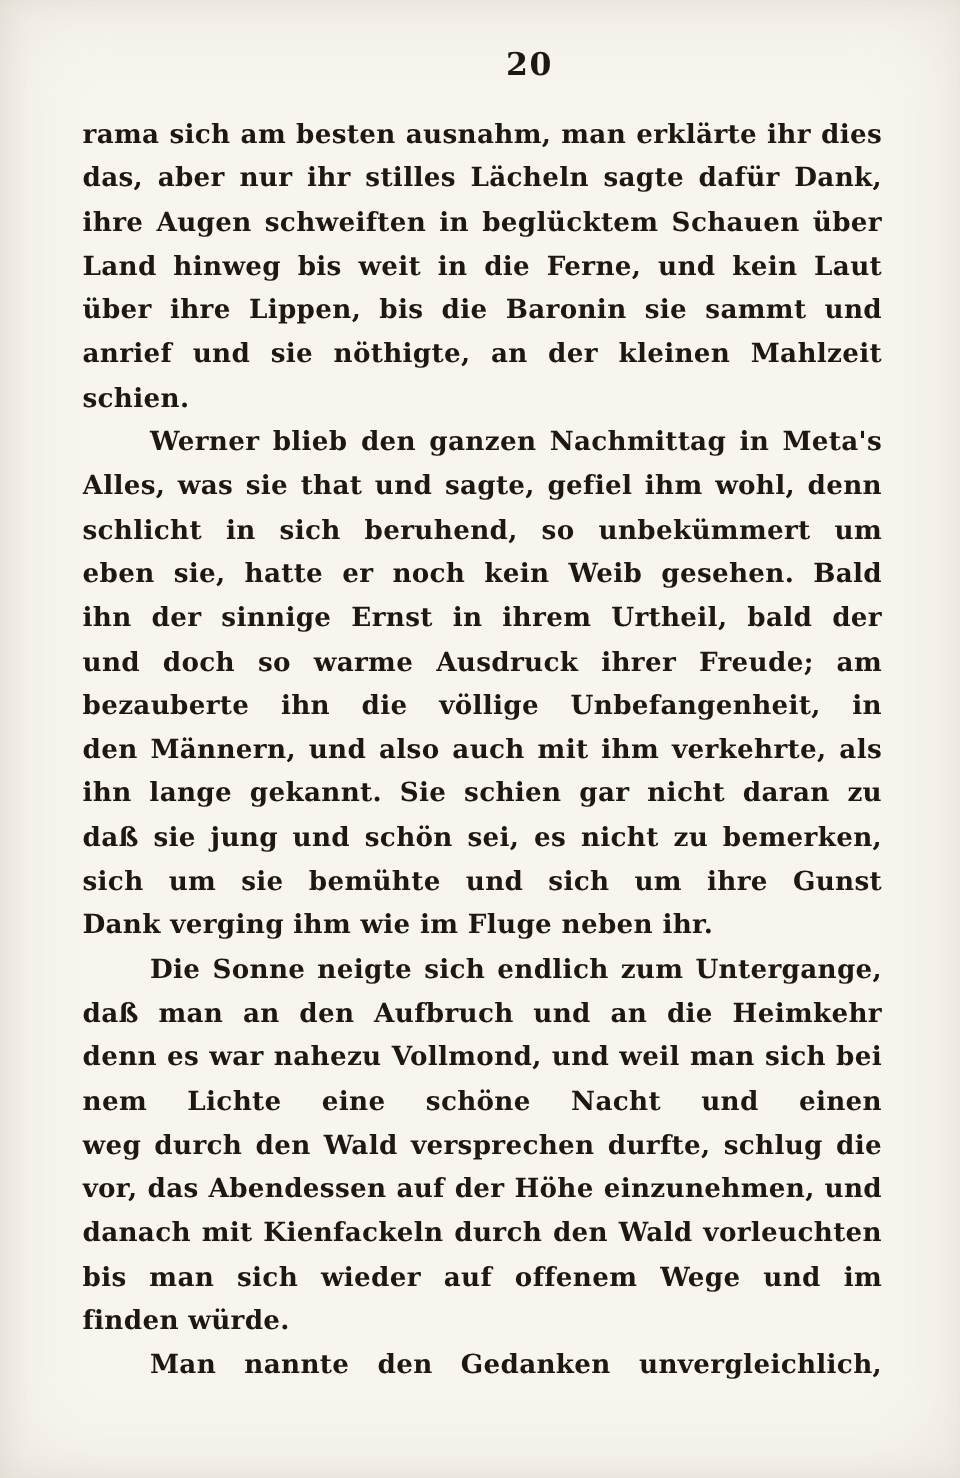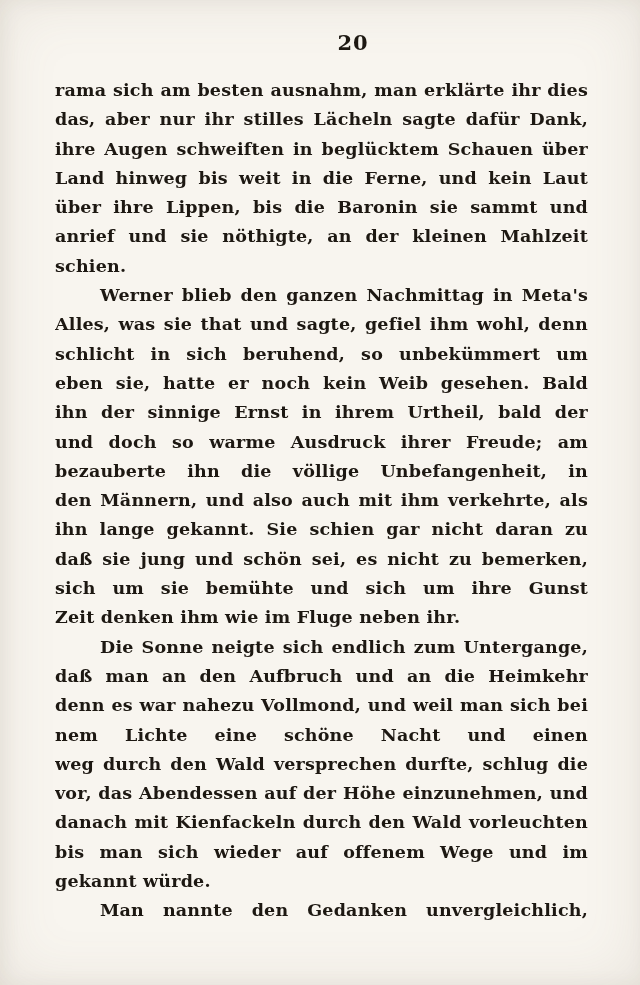--- a/index.html
+++ b/index.html
@@ -66,25 +66,25 @@
       <div class="line">Alles, was sie that und sagte, gefiel ihm wohl, denn so</div>
       <div class="line">schlicht in sich beruhend, so unbekümmert um Andere als</div>
       <div class="line">eben sie, hatte er noch kein Weib gesehen. Bald überraschte</div>
       <div class="line">ihn der sinnige Ernst in ihrem Urtheil, bald der wortkarge</div>
       <div class="line">und doch so warme Ausdruck ihrer Freude; am meisten jedoch</div>
       <div class="line">bezauberte ihn die völlige Unbefangenheit, in welcher sie mit</div>
       <div class="line">den Männern, und also auch mit ihm verkehrte, als hätte sie</div>
       <div class="line">ihn lange gekannt. Sie schien gar nicht daran zu denken,</div>
       <div class="line">daß sie jung und schön sei, es nicht zu bemerken, daß man</div>
       <div class="line">sich um sie bemühte und sich um ihre Gunst bewarb. Die</div>
-      <div class="line end">Zeit denken ihm wie im Fluge neben ihr.</div>
+      <div class="line end">Dank verging ihm wie im Fluge neben ihr.</div>
       <div class="line indent">Die Sonne neigte sich endlich zum Untergange, ohne</div>
       <div class="line">daß man an den Aufbruch und an die Heimkehr dachte,</div>
       <div class="line">denn es war nahezu Vollmond, und weil man sich bei sei=</div>
       <div class="line">nem Lichte eine schöne Nacht und einen phantastischen Rück=</div>
       <div class="line">weg durch den Wald versprechen durfte, schlug die Baronin</div>
       <div class="line">vor, das Abendessen auf der Höhe einzunehmen, und sich</div>
       <div class="line">danach mit Kienfackeln durch den Wald vorleuchten zu lassen,</div>
       <div class="line">bis man sich wieder auf offenem Wege und im Mondlicht</div>
-      <div class="line end">gekannt würde.</div>
+      <div class="line end">finden würde.</div>
       <div class="line indent">Man nannte den Gedanken unvergleichlich, Meta stimmte</div>
     </div>
 </div>
 
 </body></html>

